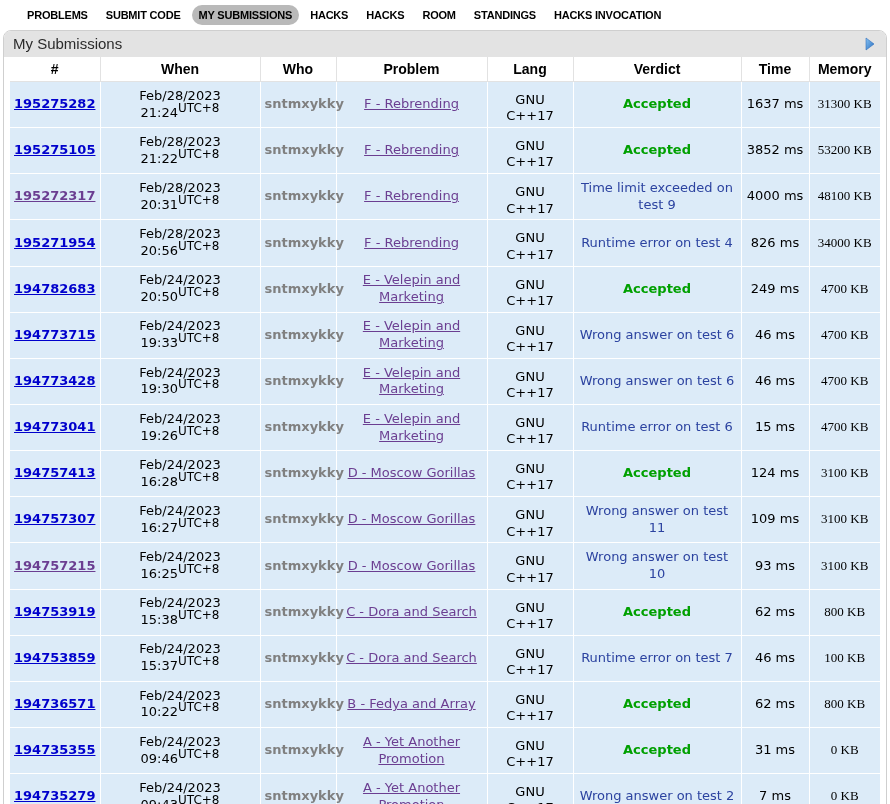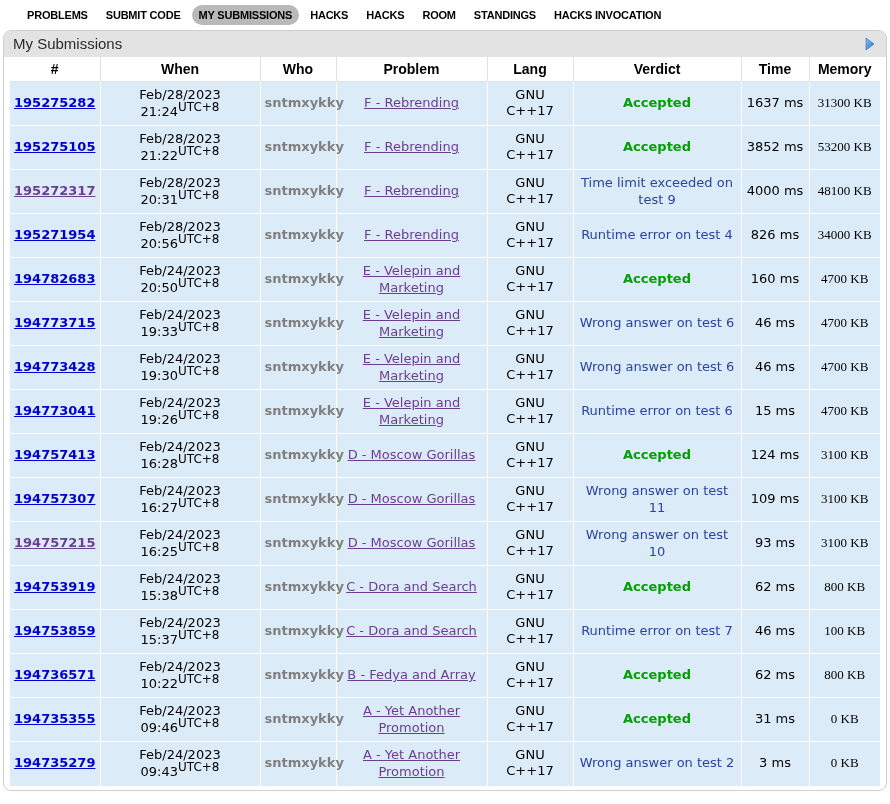--- a/index.html
+++ b/index.html
@@ -59,21 +59,21 @@
   tbody td:first-child{border-left:none;font-weight:bold;}
   tbody td:last-child{border-right:none;font-family:Liberation Serif, serif;}
   tbody tr:last-child td{border-bottom:none;}
   a{text-decoration:underline;cursor:pointer;}
   .id-link{color:var(--link);}
   .id-link.visited{color:var(--visited);}
   .problem-link{color:var(--visited);}
   .who{color:var(--who_gray);font-weight:bold;margin-top:20px;}
   .when-date,.when-time{display:block;}
   sup.tz{font-size:12px;vertical-align:super;line-height:0;}
-  .lang-wrap{display:inline-block;max-width:50px;line-height:1.25;}
+  .lang-wrap{display:inline-block;max-width:50px;line-height:1.25;margin-top:8px;}
   .verdict-accepted{color:var(--accepted);font-weight:bold;}
   .verdict-rejected{color:var(--rejected);}
   .tbl-bottom-pad{height:4px;}
 </style>
 </head>
 <body>
 
 <div class="nav">
   <div class="nav-tab">PROBLEMS</div>
 
@@ -258,21 +258,21 @@
     <td>
       <a class="problem-link">E - Velepin and Marketing</a>
     </td>
     <td>
       <span class="lang-wrap">GNU C++17</span>
     </td>
     <td>
       <span class="verdict-accepted">Accepted</span>
     </td>
     <td>
-      <span>160 ms</span>
+      <span>249 ms</span>
     </td>
     <td>
       <span>4700 KB</span>
     </td>
   </tr>
 
   <tr>
     <td>
       <a class="id-link">194773715</a>
     </td>
@@ -566,21 +566,21 @@
     <td>
       <a class="problem-link">A - Yet Another Promotion</a>
     </td>
     <td>
       <span class="lang-wrap">GNU C++17</span>
     </td>
     <td>
       <span class="verdict-rejected">Wrong answer on test 2</span>
     </td>
     <td>
-      <span>3 ms</span>
+      <span>7 ms</span>
     </td>
     <td>
       <span>0 KB</span>
     </td>
   </tr>
 </tbody>
   </table>
   <div class="tbl-bottom-pad"></div>
 </div>
 

